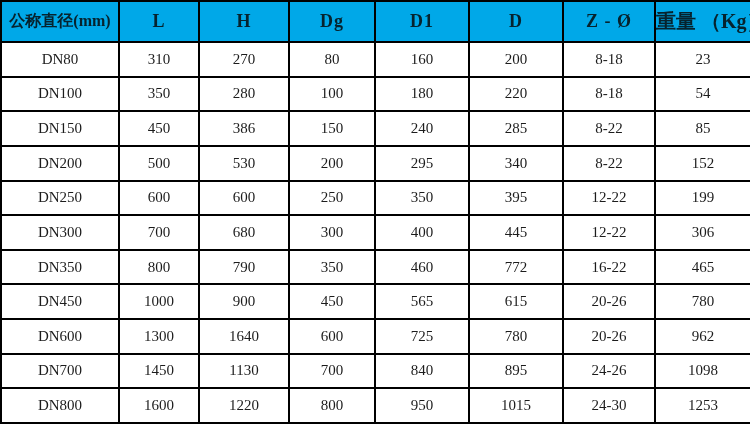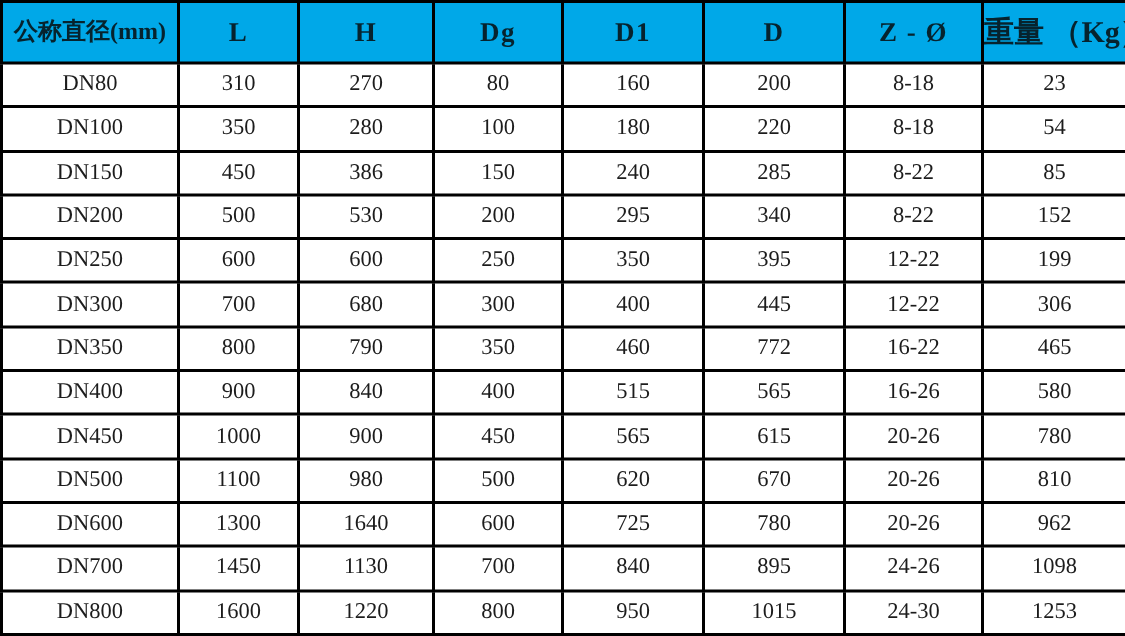--- a/index.html
+++ b/index.html
@@ -133,48 +133,28 @@
         <td>DN350</td>
         <td>800</td>
         <td>790</td>
         <td>350</td>
         <td>460</td>
         <td>772</td>
         <td>16-22</td>
         <td>465</td>
       </tr>
       <tr>
-        <td>DN400</td>
-        <td>900</td>
-        <td>840</td>
-        <td>400</td>
-        <td>515</td>
-        <td>565</td>
-        <td>16-26</td>
-        <td>580</td>
-      </tr>
-      <tr>
         <td>DN450</td>
         <td>1000</td>
         <td>900</td>
         <td>450</td>
         <td>565</td>
         <td>615</td>
         <td>20-26</td>
         <td>780</td>
-      </tr>
-      <tr>
-        <td>DN500</td>
-        <td>1100</td>
-        <td>980</td>
-        <td>500</td>
-        <td>620</td>
-        <td>670</td>
-        <td>20-26</td>
-        <td>810</td>
       </tr>
       <tr>
         <td>DN600</td>
         <td>1300</td>
         <td>1640</td>
         <td>600</td>
         <td>725</td>
         <td>780</td>
         <td>20-26</td>
         <td>962</td>

